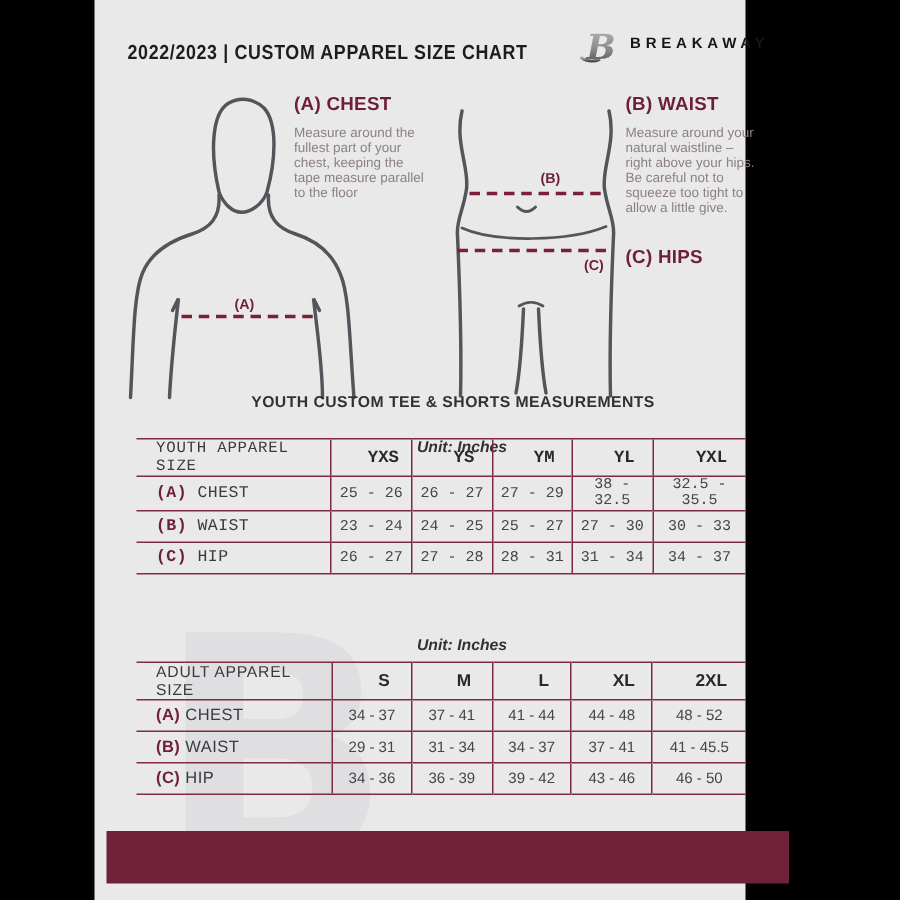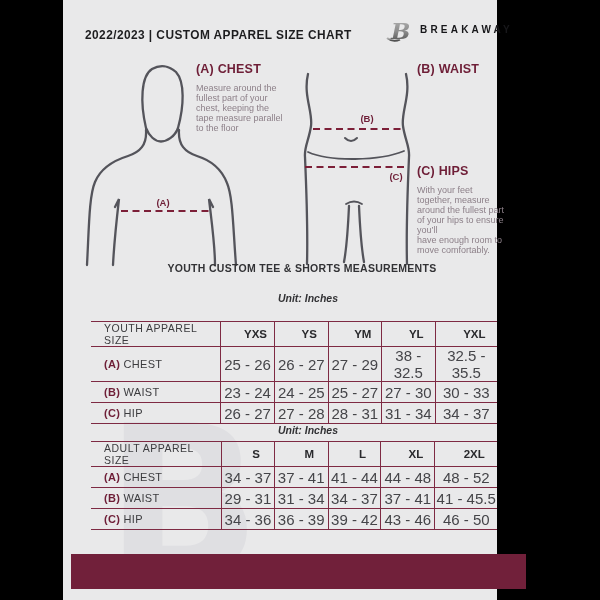--- a/index.html
+++ b/index.html
@@ -32,32 +32,32 @@
   
   .tbl-title{position:absolute;left:28px;width:422px;text-align:center;font-weight:700;
              font-size:10.5px;letter-spacing:.3px;color:#323235;z-index:1;}
   .tbl-unit{position:absolute;left:34px;width:422px;text-align:center;font-weight:700;
             font-style:italic;font-size:10.5px;color:#323235;z-index:1;}
   #youth-title{top:262px;} #youth-unit{top:292px;}
   #adult-title{top:411px;} #adult-unit{top:424px;}
 
   
   .size-table{position:absolute;left:28px;border-collapse:collapse;table-layout:fixed;z-index:1;}
-  #youth-table{top:321px;} #adult-table{top:441px;}
+  #youth-table{top:292px;font-family:Liberation Mono, monospace;} #adult-table{top:441px;}
   .size-table th,.size-table td{border-top:1.5px solid #7e2a43;padding:0;background:transparent;}
   .size-table tbody tr:last-child td{border-bottom:1.5px solid #7e2a43;}
   .size-table th + th,.size-table td + td{border-left:1.4px solid #7e2a43;}
   .size-table tr.head-row th{height:24px;}
   .size-table tbody tr{height:21px;}
   th.size-label{text-align:left;padding-left:13px;font-weight:400;font-size:10.5px;
                 letter-spacing:.5px;color:#3b3b3e;}
   th.size-col{font-weight:700;font-size:11.5px;color:#29292c;text-align:center;padding-left:16px;}
   td.rowlabel{text-align:left;padding-left:13px;font-size:11px;color:#3b3b3e;letter-spacing:.3px;}
   td.rowlabel .prefix{font-weight:700;color:#6e1e37;}
-  td.val{text-align:center;font-size:15px;color:#454549;}
+  td.val{text-align:center;font-size:10px;color:#454549;}
 
   
   .footer-bar{position:absolute;left:8px;top:554px;width:455px;height:35px;background:#71203a;z-index:2;}
 </style>
 </head>
 <body>
 
 <div class="canvas">
   <div class="sheet">
 
@@ -78,28 +78,27 @@
       <span class="brand-name">BREAKAWAY</span>
     </div>
 
     <div id="chest-head" class="instr-head">(A) CHEST</div>
     <div id="chest-body" class="instr-body">Measure around the
 fullest part of your
 chest, keeping the
 tape measure parallel
 to the floor</div>
     <div id="waist-head" class="instr-head">(B) WAIST</div>
+    <div id="waist-body" class="instr-body">Measure around your
+natural waistline –
+right above your hips.
+Be careful not to
+squeeze too tight to
+allow a little give.</div>
     <div id="hips-head" class="instr-head">(C) HIPS</div>
-    <div id="hips-body" class="instr-body">With your feet
-together, measure
-around the fullest part
-of your hips to ensure
-you’ll
-have enough room to
-move comfortably.</div>
 
     <svg class="diagram" viewBox="63 45 474 230">
       <g fill="none" stroke="#54545b" stroke-width="2.3" stroke-linecap="round">
 
         <path d="M146,128 C140,102 141,76 152,69 C160,64.5 169,65.5 176,72 C185,82 184,106 178,128 C175,136.5 167,141.5 161,141.5 C155,141.5 149,136 146,128"></path>
 
         <path d="M146,130 C147,145 140,152 128,156 C112,161 100,170 95,182 C89,196 89,228 87,265"></path>
         <path d="M179,130 C178,145 185,152 197,156 C213,161 222,170 227,183 C233,197 233,228 236,265"></path>
 
         <path d="M115,207 L119,199 C116,225 114,245 113,265"></path>

